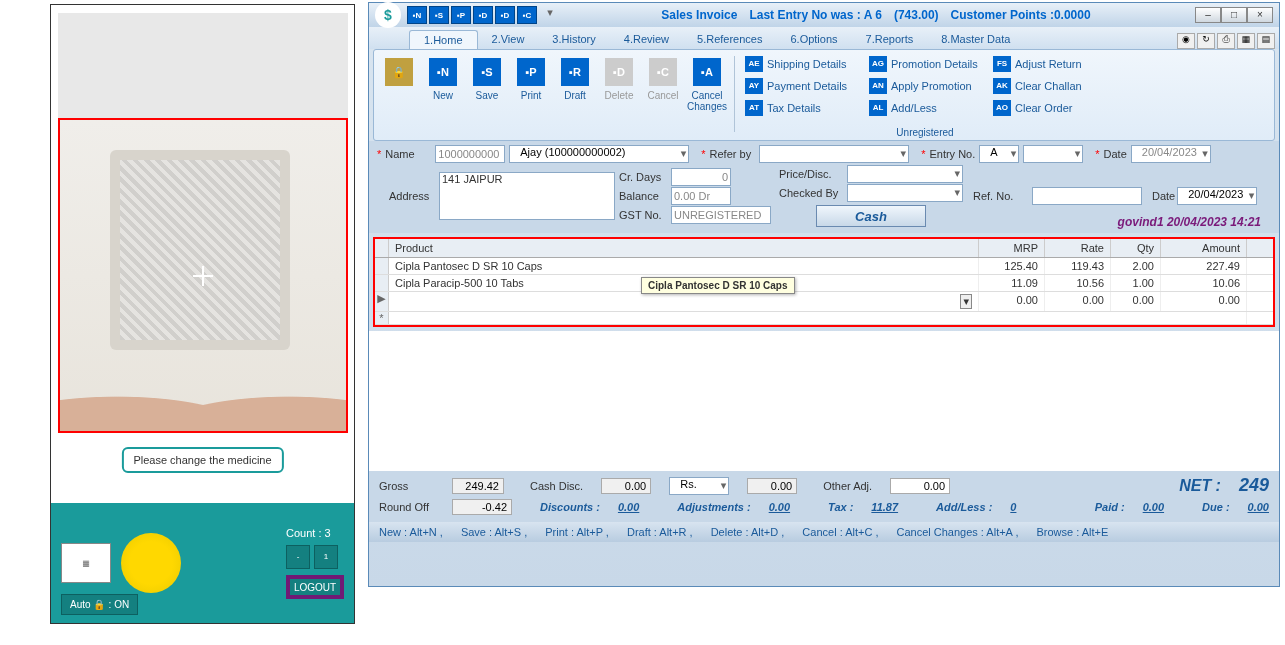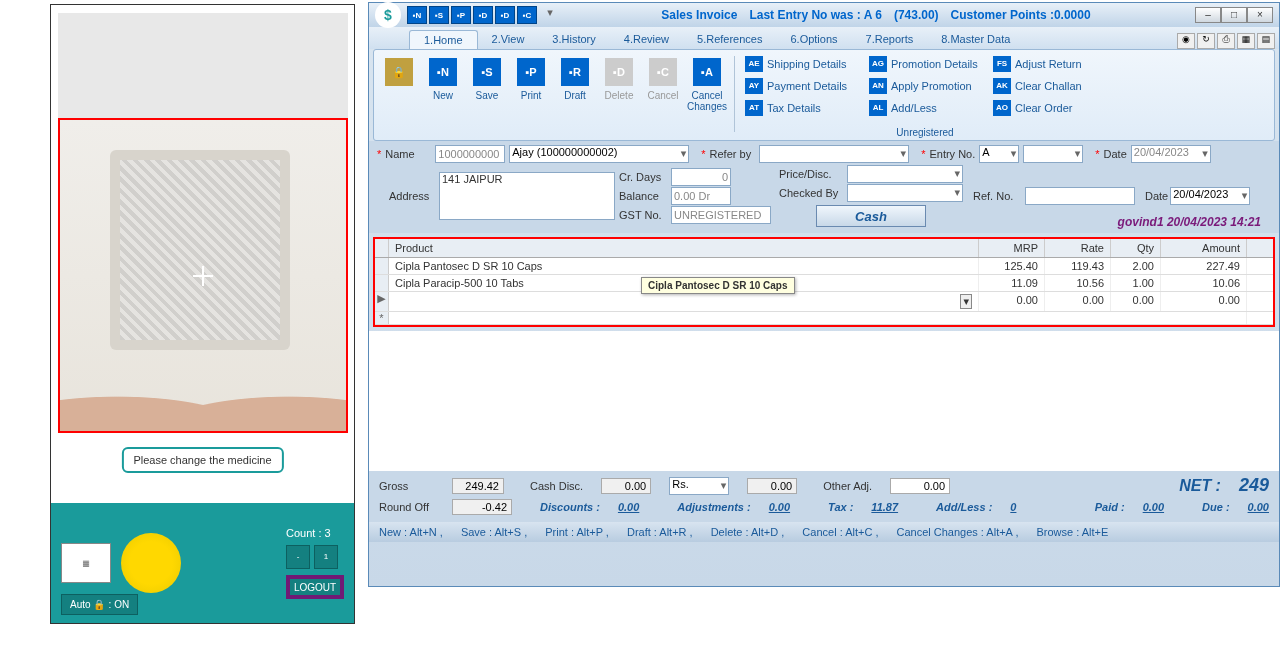--- a/index.html
+++ b/index.html
@@ -55,21 +55,21 @@
 .ribbon-small-btn { display: flex; align-items: center; gap: 4px; padding: 2px 4px; }
 .ribbon-small-btn .sico { width: 18px; height: 16px; background: #0066cc; color: #fff; font-size: 8px; font-weight: bold; text-align: center; line-height: 16px; }
 .ribbon-small-btn .slbl { color: #1a5a9a; font-size: 11px; }
 
 .form-area { padding: 4px 8px; background: #c8d8e8; }
 .form-row { display: flex; align-items: center; gap: 4px; margin-bottom: 2px; }
 .req { color: red; }
 .flbl { color: #333; font-size: 11px; }
 .ftxt { background: #fff; border: 1px solid #8aa8c6; height: 18px; padding: 0 2px; color: #888; }
 .ftxt.dark { color: #333; }
-.fcombo { background: #fff; border: 1px solid #8aa8c6; height: 18px; padding: 0 16px 0 2px; position: relative; }
+.fcombo { background: #fff; border: 1px solid #8aa8c6; height: 18px; padding: 0 16px 0 10px; position: relative; }
 .fcombo::after { content: "▾"; position: absolute; right: 2px; top: 1px; color: #666; }
 .cash-btn { width: 110px; height: 22px; background: linear-gradient(180deg, #f0f6fc, #c8d8e8); border: 1px solid #6a8ab0; font-weight: bold; font-style: italic; font-size: 13px; color: #1a5a9a; }
 .user-stamp { color: #7a1a7a; font-weight: bold; font-style: italic; font-size: 12px; }
 
 .grid-wrap { margin: 4px; border: 2px solid red; background: #fff; }
 .grid-header { display: flex; background: #e8eef4; border-bottom: 1px solid #aaa; }
 .gh { padding: 3px 6px; border-right: 1px solid #ccc; color: #333; font-size: 11px; }
 .grid-row { display: flex; border-bottom: 1px solid #ddd; }
 .gc { padding: 2px 6px; border-right: 1px solid #eee; color: #333; font-size: 11px; }
 .gc.r { text-align: right; }
@@ -289,21 +289,21 @@
         </div>
         <div style="display:flex;align-items:center;gap:2px;">
           <span class="flbl" style="width:66px;">Checked By</span>
           <div class="fcombo" style="width:116px;"></div>
         </div>
         <div style="display:flex;justify-content:center;margin-top:2px;">
           <button class="cash-btn">Cash</button>
         </div>
       </div>
       <div style="display:flex;flex-direction:column;gap:1px;margin-left:6px;">
-        <div style="display:flex;align-items:center;gap:4px;">
+        <div style="display:flex;align-items:center;gap:11px;">
           <span class="flbl" style="width:48px;">Ref. No.</span>
           <input class="ftxt" style="width: 110px;">
         </div>
       </div>
       <div style="display:flex;flex-direction:column;gap:1px;margin-left:6px;">
         <div style="display:flex;align-items:center;gap:2px;">
           <span class="flbl">Date</span>
           <div class="fcombo" style="width:80px;"><span>20/04/2023</span></div>
         </div>
       </div>

